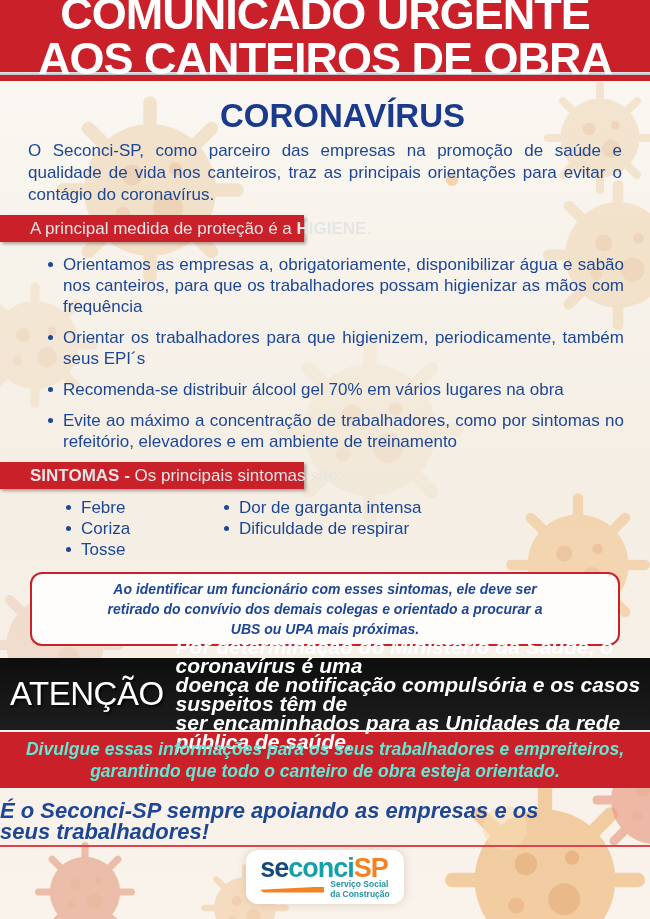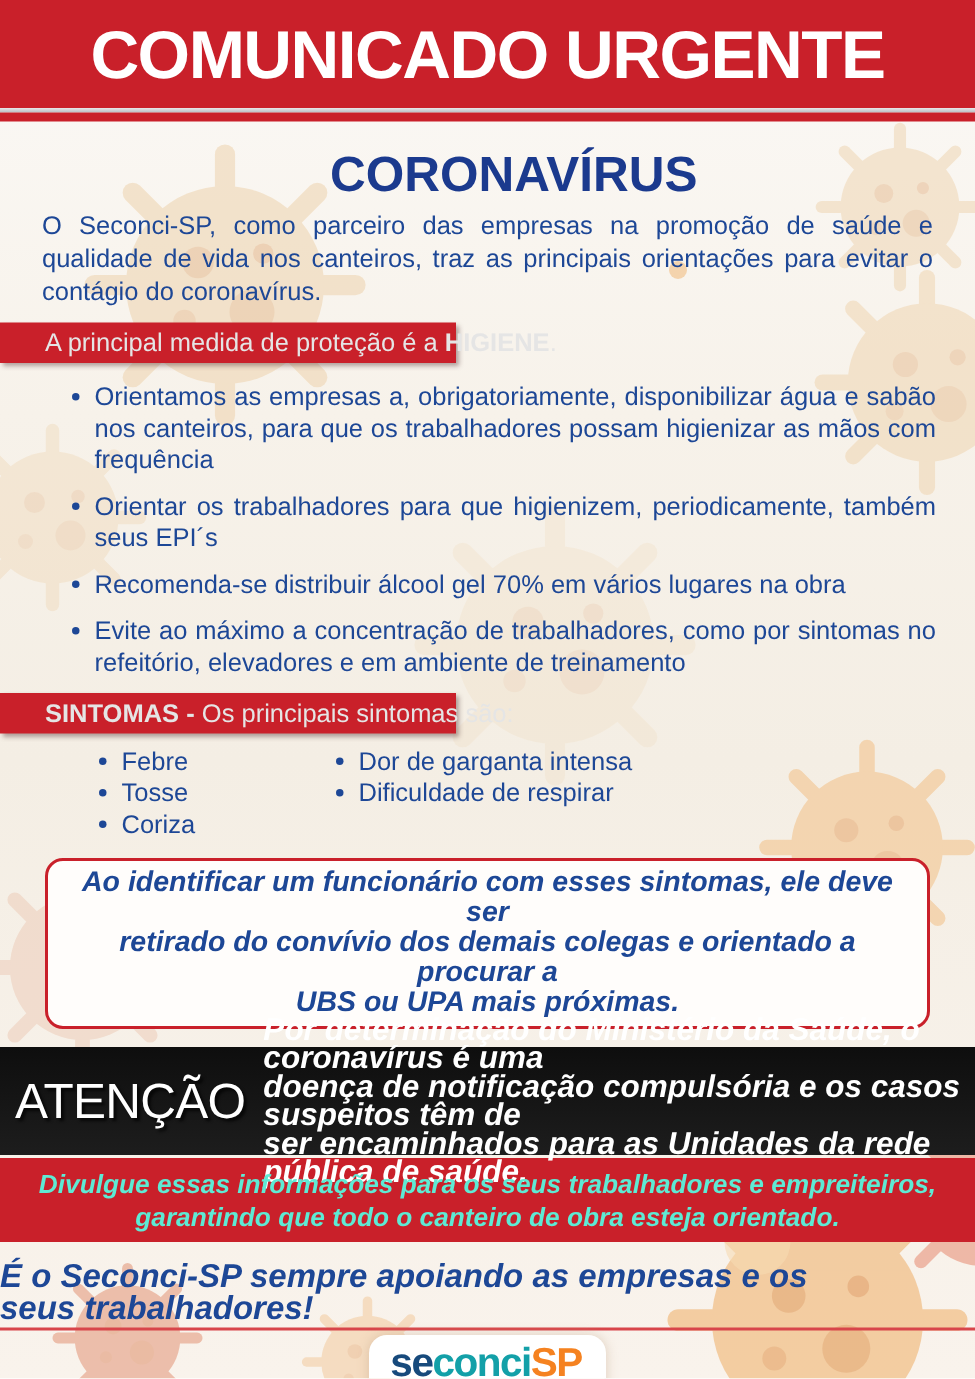--- a/index.html
+++ b/index.html
@@ -31,21 +31,21 @@
   .bullet-text{color:#1d4796;font-size:17px;line-height:21px;text-align:justify;}
 
   
   .symptom-cols{display:flex;margin:8px 0 0 66px;gap:43px;}
   .symptom-col{display:flex;flex-direction:column;}
   .symptom-col.c1{width:115px;}
   .symptom-item{display:flex;color:#1d4796;font-size:17px;line-height:21px;}
 
   
   .iso-box{margin:12px 30px 0 30px;background:#fffdfb;border:2px solid #c9202a;border-radius:12px;
-           padding:5px 12px;text-align:center;color:#1d4796;font-size:19px;line-height:20px;
+           padding:5px 12px;text-align:center;color:#1d4796;font-size:14px;line-height:20px;
            font-style:italic;font-weight:bold;white-space:pre-line;}
 
   
   .attention{margin-top:12px;background:linear-gradient(180deg,#0e0e0e,#1d1d1d);height:72px;display:flex;align-items:center;}
   .attention-label{color:#fff;font-weight:normal;font-size:33px;letter-spacing:-0.5px;margin:0 12px 0 10px;
                    text-shadow:2px 2px 2px rgba(0,0,0,.7);white-space:nowrap;}
   .attention-text{color:#fff;font-size:21px;line-height:19px;font-weight:bold;font-style:italic;
                   white-space:pre-line;flex:1;padding-right:8px;}
 
   
@@ -105,20 +105,21 @@
     <use href="#virus" transform="translate(85,892) scale(0.8)" style="color:#e08a6a" opacity="0.5"></use>
     <use href="#virus" transform="translate(245,908) scale(0.7)" style="color:#f2c695" opacity="0.5"></use>
     <circle cx="452" cy="180" r="6" fill="#f0b878" opacity="0.55"></circle>
     <circle cx="505" cy="828" r="22" fill="#f6dab2" opacity="0.6"></circle>
   </svg>
 
   <div class="content">
 
     <div class="header">
       <div class="h-line">COMUNICADO URGENTE</div>
+      <div class="h-line">AOS CANTEIROS DE OBRA</div>
     </div>
     <div class="sep-silver"></div>
     <div class="sep-red"></div>
 
     <div class="title">CORONAVÍRUS</div>
     <div class="intro-p">O Seconci-SP, como parceiro das empresas na promoção de saúde e qualidade de vida nos canteiros, traz as principais orientações para evitar o contágio do coronavírus.</div>
 
     <div class="red-bar">
       <span>A principal medida de proteção é a </span><span class="bold">HIGIENE</span><span>.</span>
     </div>
@@ -147,25 +148,25 @@
     </div>
 
     <div class="symptom-cols">
       <div class="symptom-col c1">
         <div class="symptom-item">
             <div class="dot"></div>
             <span>Febre</span>
           </div>
         <div class="symptom-item">
             <div class="dot"></div>
+            <span>Coriza</span>
+          </div>
+        <div class="symptom-item">
+            <div class="dot"></div>
             <span>Tosse</span>
-          </div>
-        <div class="symptom-item">
-            <div class="dot"></div>
-            <span>Coriza</span>
           </div>
       </div>
       <div class="symptom-col">
         <div class="symptom-item">
             <div class="dot"></div>
             <span>Dor de garganta intensa</span>
           </div>
         <div class="symptom-item">
             <div class="dot"></div>
             <span>Dificuldade de respirar</span>

